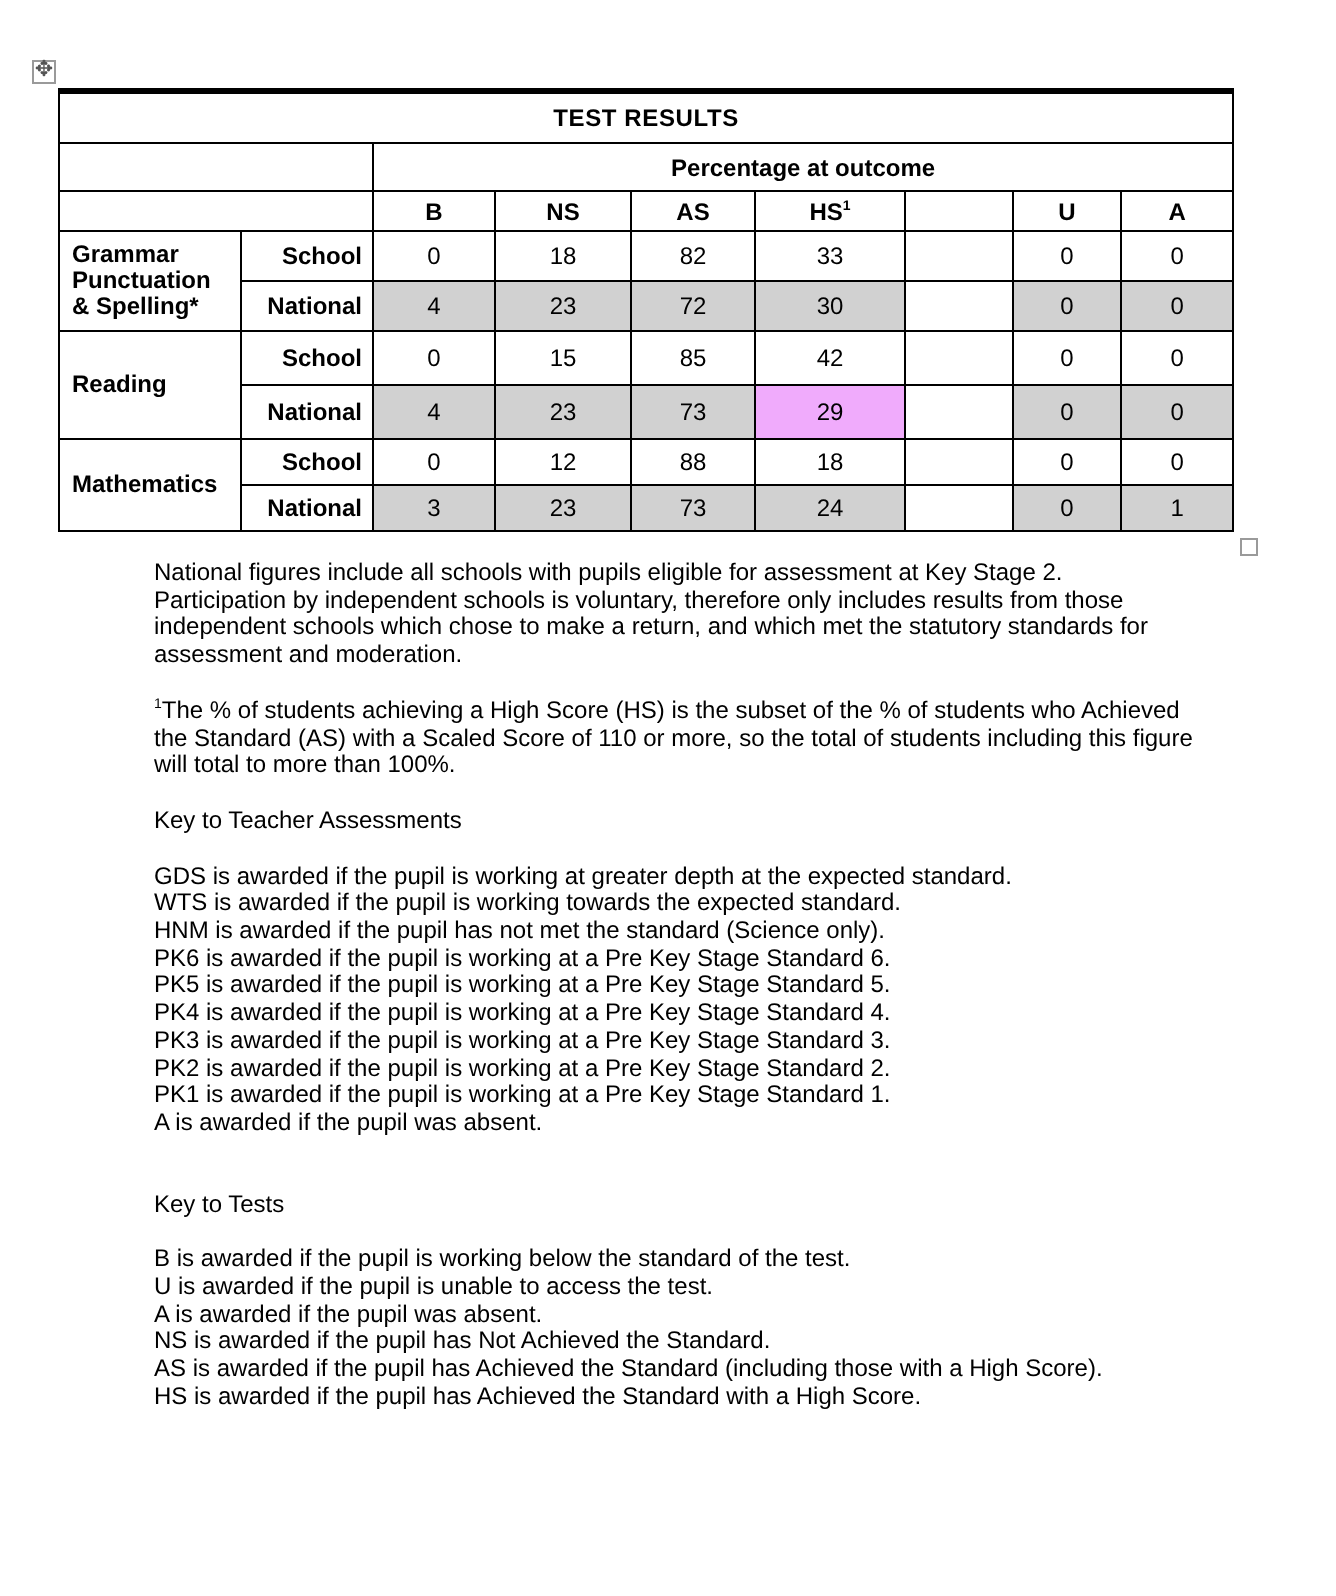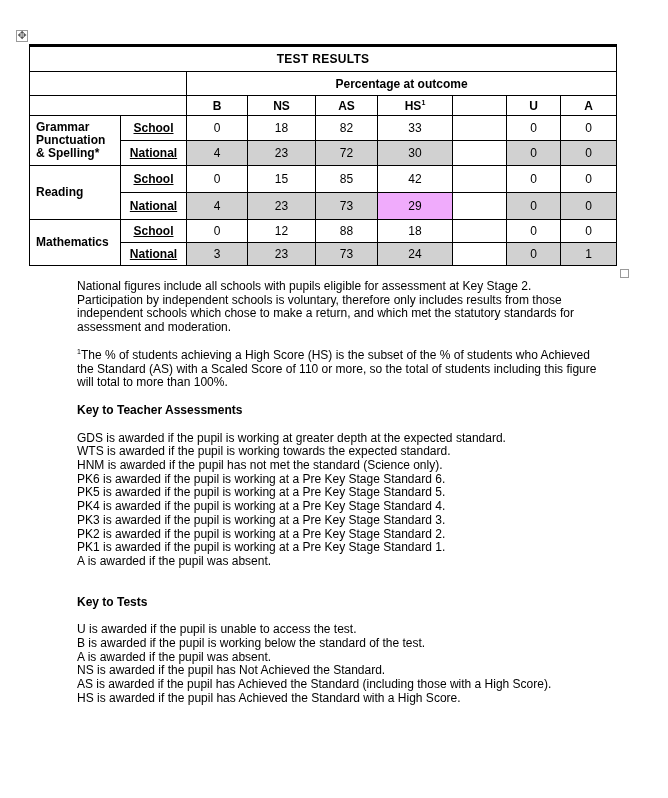--- a/index.html
+++ b/index.html
@@ -69,24 +69,23 @@
       height: 20px;
       font-weight: bold;
     }
     table.results td.subject {
       text-align: left;
       font-weight: bold;
       line-height: 13px;
       padding-left: 6px;
     }
     table.results td.rowlabel {
-      text-align: center;
+      text-align: right;
       font-weight: bold;
       padding-right: 5px;
-      text-decoration: underline;
     }
     table.results tr.national td.val {
       background: #d1d1d1;
     }
     table.results tr.national td.blank {
       background: #ffffff;
     }
     table.results tr.subj-gps td { height: 25px; }
     table.results tr.subj-read td { height: 27px; }
     table.results tr.subj-math td { height: 23px; }
@@ -99,21 +98,21 @@
       width: 520px;
       font-size: 12px;
       line-height: 13.7px;
     }
     .notes p {
       margin: 0;
     }
     .gap1 { height: 14px; }
     .gap2 { height: 14px; }
     .heading {
-      font-weight: bold;
+      font-weight: normal;
     }
     .gapTwo { height: 27px; }
   </style>
 </head>
 <body>
 
 <div class="move-handle">✥</div>
 
 <table class="results">
   <colgroup>
@@ -232,20 +231,20 @@
     <p>PK4 is awarded if the pupil is working at a Pre Key Stage Standard 4.</p>
     <p>PK3 is awarded if the pupil is working at a Pre Key Stage Standard 3.</p>
     <p>PK2 is awarded if the pupil is working at a Pre Key Stage Standard 2.</p>
     <p>PK1 is awarded if the pupil is working at a Pre Key Stage Standard 1.</p>
     <p>A is awarded if the pupil was absent.</p>
   </div>
   <div class="gapTwo"></div>
   <p class="heading">Key to Tests</p>
   <div class="gap2"></div>
   <div>
+    <p>B is awarded if the pupil is working below the standard of the test.</p>
     <p>U is awarded if the pupil is unable to access the test.</p>
-    <p>B is awarded if the pupil is working below the standard of the test.</p>
     <p>A is awarded if the pupil was absent.</p>
     <p>NS is awarded if the pupil has Not Achieved the Standard.</p>
     <p>AS is awarded if the pupil has Achieved the Standard (including those with a High Score).</p>
     <p>HS is awarded if the pupil has Achieved the Standard with a High Score.</p>
   </div>
 </div>
 
 </body></html>

